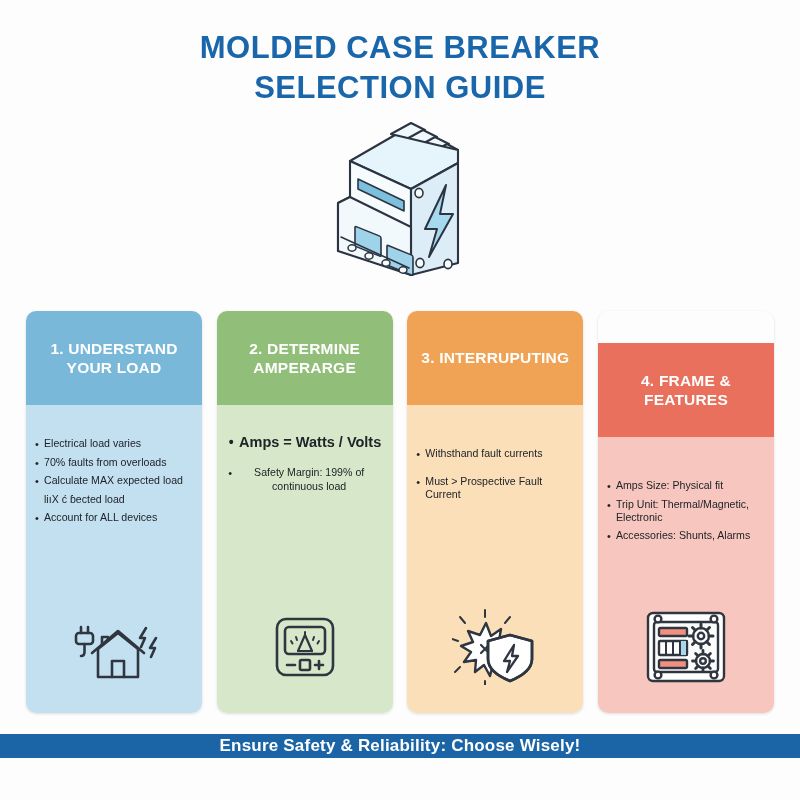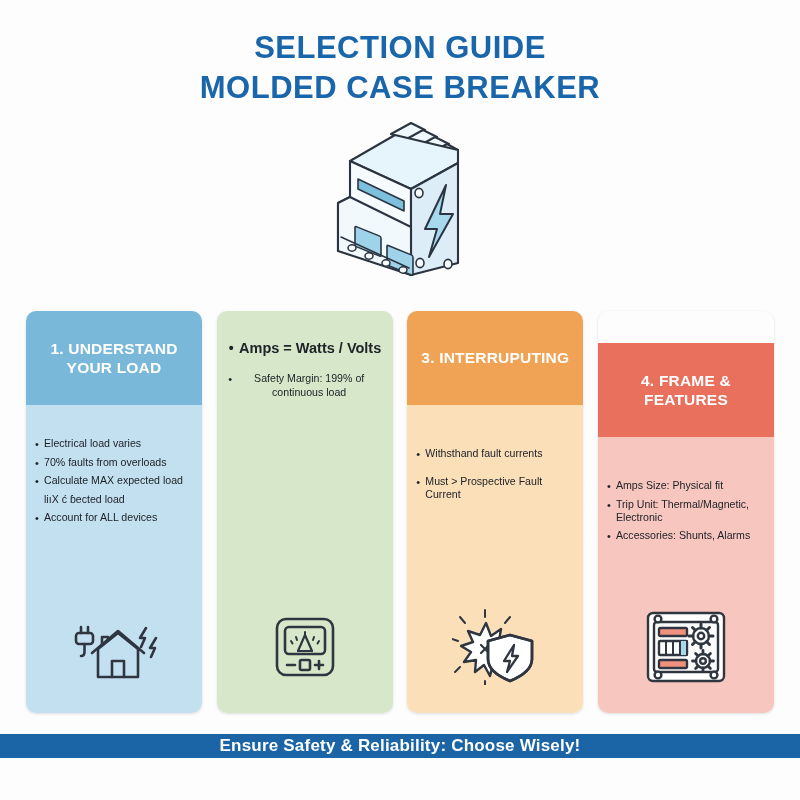--- a/index.html
+++ b/index.html
@@ -153,22 +153,22 @@
     font-size: 17px;
     letter-spacing: 0.2px;
   }
 </style>
 </head>
 <body>
 
 <div class="page">
 
   <div class="title-block" style="color: rgb(26, 102, 171);">
+    <div class="title-line" style="color: rgb(26, 102, 171);">MOLDED CASE BREAKER</div>
     <div class="title-line" style="color: rgb(26, 102, 171);">SELECTION GUIDE</div>
-    <div class="title-line" style="color: rgb(26, 102, 171);">MOLDED CASE BREAKER</div>
   </div>
 
   <div class="hero">
     <svg width="150" height="182" viewBox="0 0 150 182">
       <g stroke="#2b3440" stroke-width="2.1" stroke-linejoin="round" stroke-linecap="round" fill="#eff8fc">
 
         <path d="M66 17 L86 6 L100 13 L80 24 Z"></path>
         <path d="M78 24 L98 13 L112 20 L92 31 Z"></path>
         <path d="M90 31 L110 20 L124 27 L104 38 Z"></path>
         <path d="M102 38 L122 27 L133 33 L113 44 Z"></path>
@@ -250,20 +250,26 @@
 
               <path d="M78 17 L72 27 L77 27 L73 36" stroke-width="2.6"></path>
               <path d="M88 27 L82 37 L87 37 L83 46" stroke-width="2.6"></path>
             </g>
           </svg>
         </div>
       </div>
     </div>
 
     <div class="card card-2">
+      <div class="card-header" style="background: rgb(145, 191, 122);">
+        <div>
+          <div class="card-header-text">2. DETERMINE</div>
+          <div class="card-header-text">AMPERARGE</div>
+        </div>
+      </div>
       <div class="card-body" style="background: rgb(214, 232, 201);">
         <div class="bullets">
           <div class="bullet big">
             <span class="dot">•</span>
             <span class="txt">Amps = Watts / Volts</span>
           </div>
           <div class="bullet small">
             <span class="dot">•</span>
             <span class="txt">Safety Margin: 199% of continuous load</span>
           </div>

